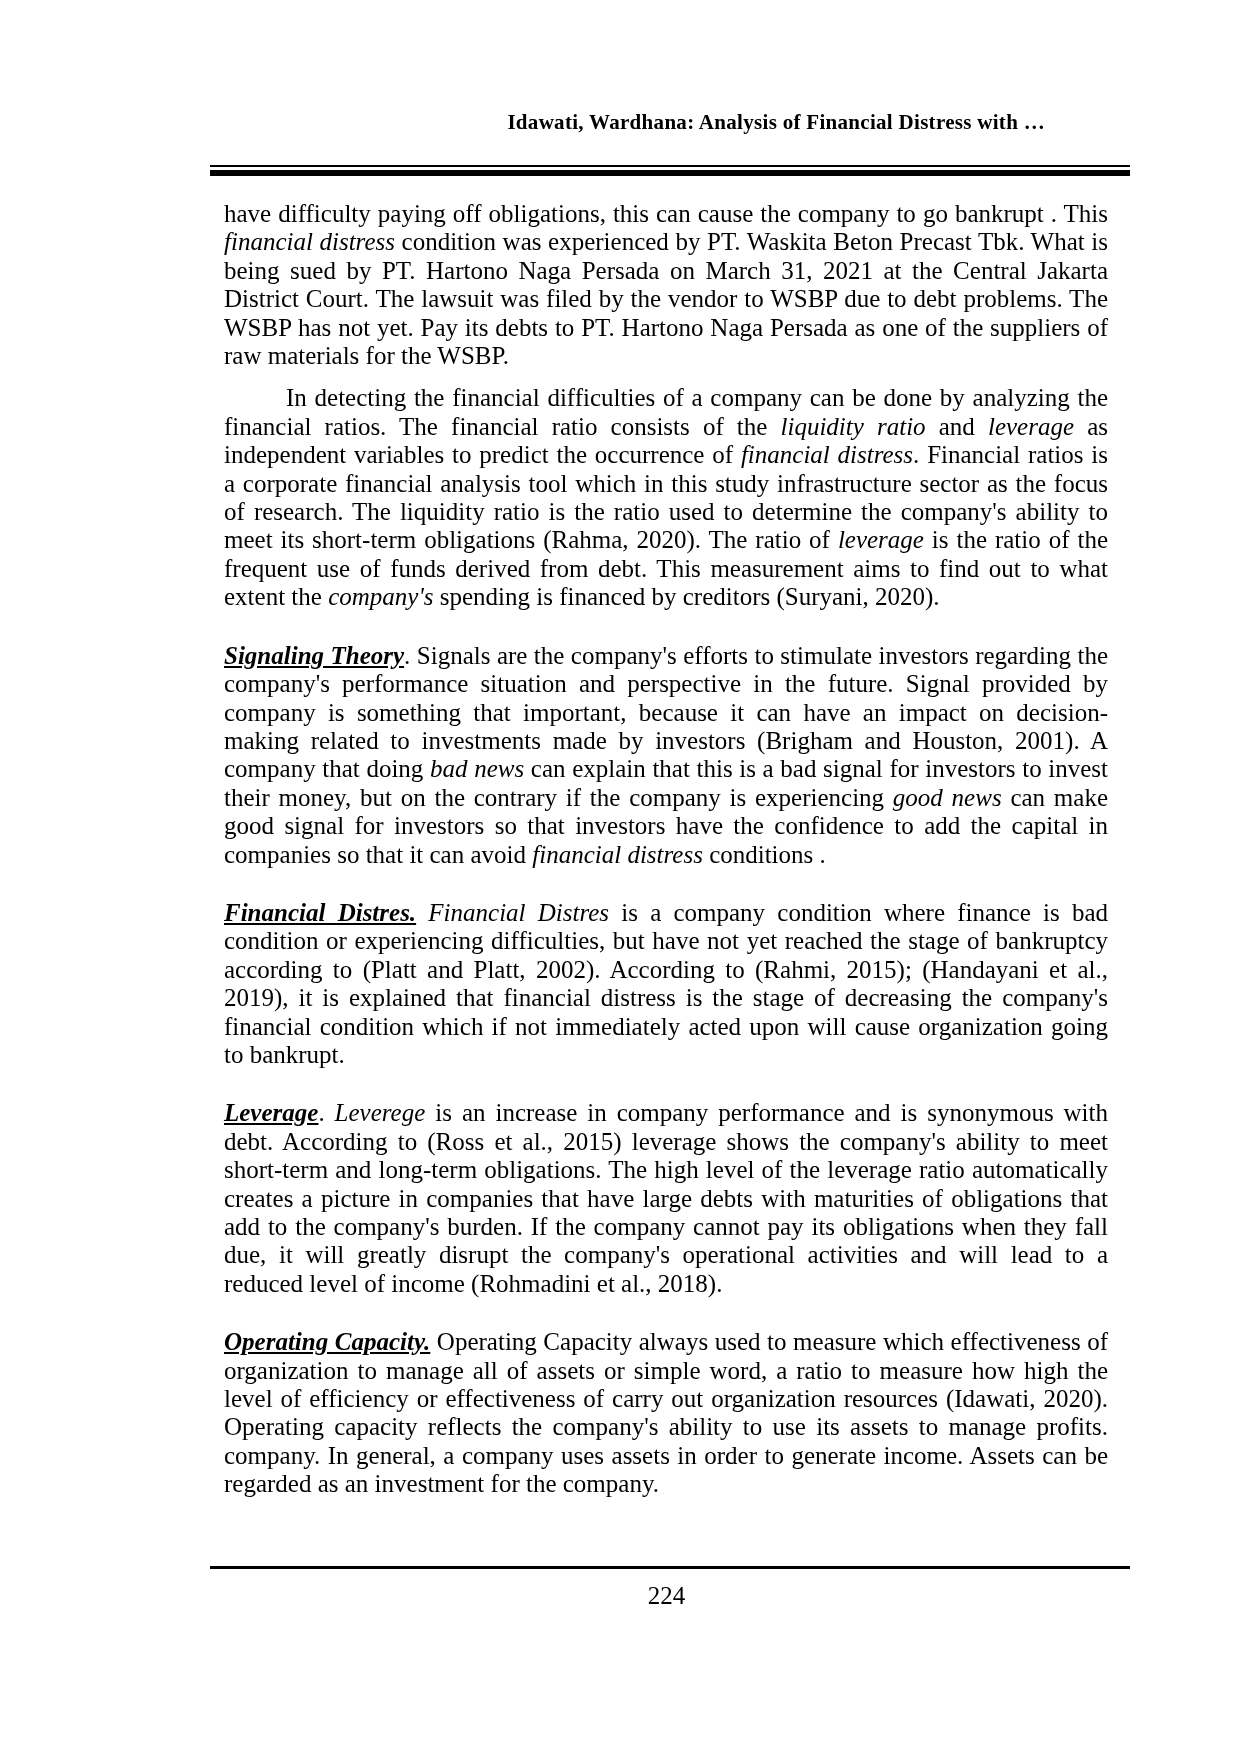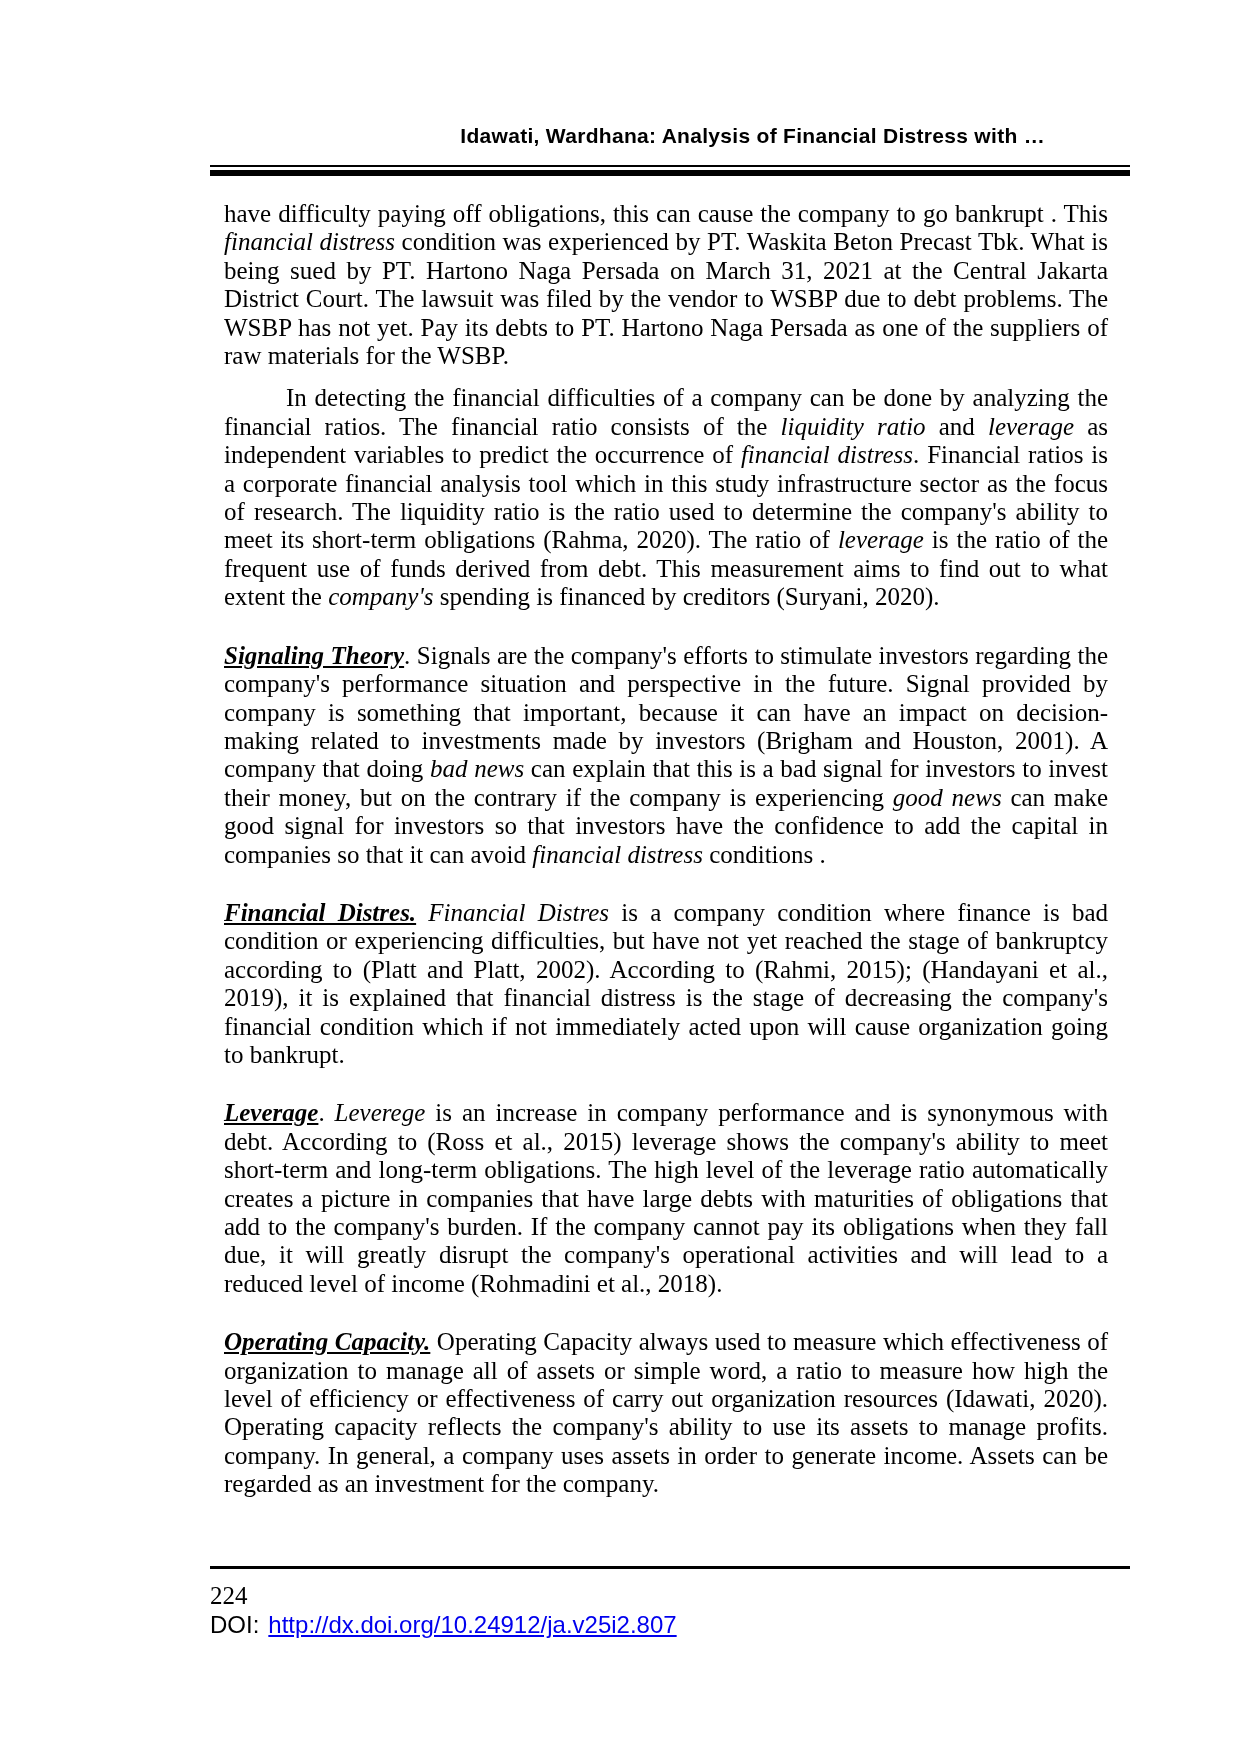--- a/index.html
+++ b/index.html
@@ -9,27 +9,27 @@
     height: 1754px;
     background: #ffffff;
     color: #000000;
     font-family: "Liberation Serif", serif;
     overflow: hidden;
   }
 
   
   .running-head {
     position: absolute;
-    top: 124px;
+    top: 110px;
     left: 210px;
     width: 913px;
     box-sizing: border-box;
     padding-right: 78px;
     text-align: right;
-    font-family: Liberation Sans, sans-serif;
+    font-family: Liberation Serif, serif;
     font-weight: bold;
     font-size: 21px;
     letter-spacing: 0.3px;
     white-space: nowrap;
   }
   .head-rule {
     position: absolute;
     top: 165px;
     left: 210px;
     width: 920px;
@@ -91,21 +91,21 @@
   .doi-link {
     margin-left: 9px;
     text-decoration: underline;
     cursor: pointer;
   }
   .page-number {
     position: absolute;
     top: 1582px;
     left: 210px;
     width: 913px;
-    text-align: left;
+    text-align: center;
     font-size: 25px;
   }
 </style>
 </head>
 <body>
 
 <div class="page">
 
   <div class="running-head">Idawati, Wardhana: Analysis of Financial Distress with …</div>
   <div class="head-rule"></div>
@@ -113,18 +113,15 @@
   <main>
     <p><span>have difficulty paying off obligations, this can cause the company to go bankrupt . This </span><span class="em">financial distress</span><span> condition was experienced by PT. Waskita Beton Precast Tbk. What is being sued by PT. Hartono Naga Persada on March 31, 2021 at the Central Jakarta District Court. The lawsuit was filed by the vendor to WSBP due to debt problems. The WSBP has not yet. Pay its debts to PT. Hartono Naga Persada as one of the suppliers of raw materials for the WSBP.</span></p>
     <p class="indent"><span>In detecting the financial difficulties of a company can be done by analyzing the financial ratios. The financial ratio consists of the </span><span class="em">liquidity ratio</span><span> and </span><span class="em">leverage</span><span> as independent variables to predict the occurrence of </span><span class="em">financial distress</span><span>. Financial ratios is a corporate financial analysis tool which in this study infrastructure sector as the focus of research. The liquidity ratio is the ratio used to determine the company's ability to meet its short-term obligations (Rahma, 2020). The ratio of </span><span class="em">leverage</span><span> is the ratio of the frequent use of funds derived from debt. This measurement aims to find out to what extent the </span><span class="em">company's</span><span> spending is financed by creditors (Suryani, 2020).</span></p>
     <p class="spaced"><span class="em bold">Signaling Theory</span><span>. Signals are the company's efforts to stimulate investors regarding the company's performance situation and perspective in the future. Signal provided by company is something that important, because it can have an impact on decision-making related to investments made by investors (Brigham and Houston, 2001). A company that doing </span><span class="em">bad news</span><span> can explain that this is a bad signal for investors to invest their money, but on the contrary if the company is experiencing </span><span class="em">good news</span><span> can make good signal for investors so that investors have the confidence to add the capital in companies so that it can avoid </span><span class="em">financial distress</span><span> conditions .</span></p>
     <p class="spaced"><span class="em bold">Financial Distres.</span><span> </span><span class="em">Financial Distres</span><span> is a company condition where finance is bad condition or experiencing difficulties, but have not yet reached the stage of bankruptcy according to (Platt and Platt, 2002). According to (Rahmi, 2015); (Handayani et al., 2019), it is explained that financial distress is the stage of decreasing the company's financial condition which if not immediately acted upon will cause organization going to bankrupt.</span></p>
     <p class="spaced"><span class="em bold">Leverage</span><span>. </span><span class="em">Leverege</span><span> is an increase in company performance and is synonymous with debt. According to (Ross et al., 2015) leverage shows the company's ability to meet short-term and long-term obligations. The high level of the leverage ratio automatically creates a picture in companies that have large debts with maturities of obligations that add to the company's burden. If the company cannot pay its obligations when they fall due, it will greatly disrupt the company's operational activities and will lead to a reduced level of income (Rohmadini et al., 2018).</span></p>
     <p class="spaced"><span class="em bold">Operating Capacity.</span><span> Operating Capacity always used to measure which effectiveness of organization to manage all of assets or simple word, a ratio to measure how high the level of efficiency or effectiveness of carry out organization resources (Idawati, 2020). Operating capacity reflects the company's ability to use its assets to manage profits. company. In general, a company uses assets in order to generate income. Assets can be regarded as an investment for the company.</span></p>
   </main>
 
   <div class="foot-rule"></div>
-  <div class="doi-line">
-    <span>DOI:</span><a class="doi-link" href="#" style="color: rgb(0, 0, 238);">http://dx.doi.org/10.24912/ja.v25i2.807</a>
-  </div>
   <div class="page-number">224</div>
 
 </div>
 
 </body></html>

